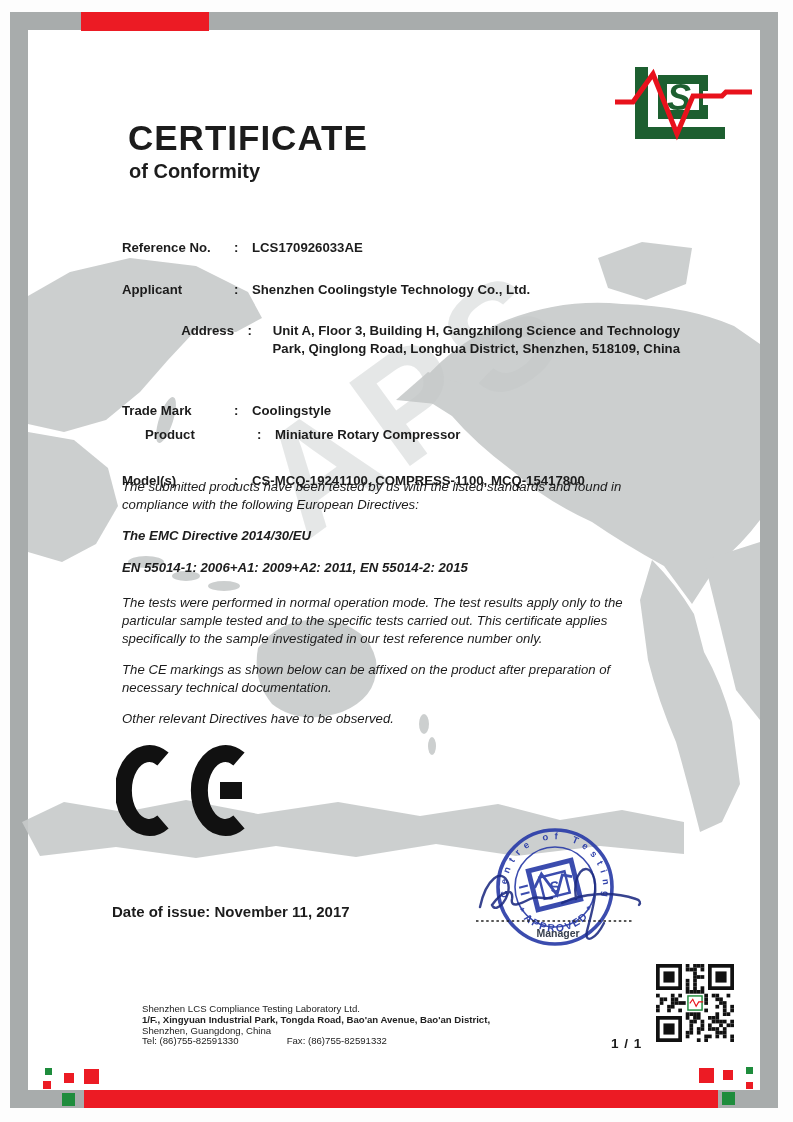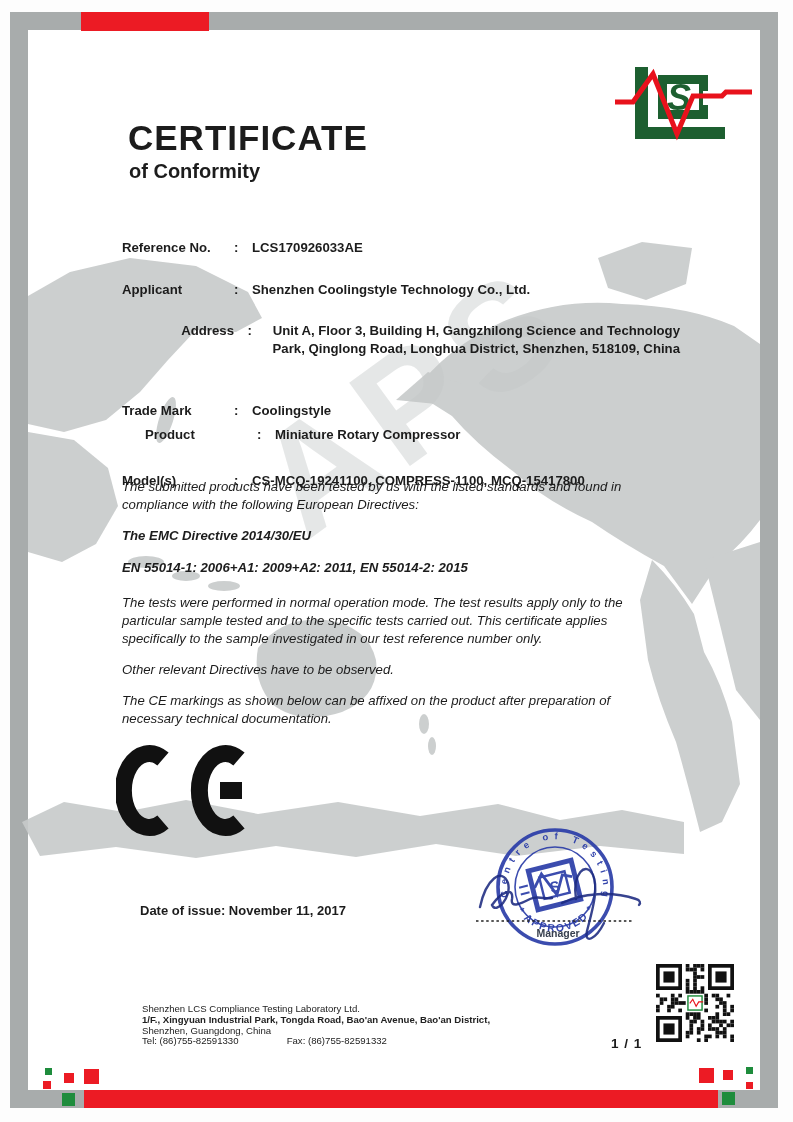--- a/index.html
+++ b/index.html
@@ -27,21 +27,21 @@
   .frow{position:absolute;z-index:3;left:122px;font-size:13.2px;font-weight:bold;line-height:18px;}
   .frow .lab{display:inline-block;width:112px;vertical-align:top;}
   .frow .col{display:inline-block;width:18px;vertical-align:top;}
   .frow .val{display:inline-block;width:428px;vertical-align:top;}
   
   .body-text{left:122px;top:478px;width:545px;font-size:13.2px;line-height:18px;}
   .body-text p{margin:0 0 13px 0;font-style:italic;}
   .body-text p.b{font-weight:bold;}
   
   .ce{left:116px;top:743px;width:136px;height:95px;}
-  .dateline{left:140px;top:903px;font-size:13px;font-weight:bold;text-align:center;}
+  .dateline{left:112px;top:903px;font-size:15px;font-weight:bold;text-align:center;}
   
   .stamp{left:450px;top:815px;width:220px;height:150px;}
   
   .footer{left:142px;top:1004px;font-size:9.6px;line-height:10.8px;color:#222;}
   .footer .bold{font-weight:bold;}
   .footer .c1{display:inline-block;width:142px;}
   .qr{left:656px;top:964px;width:78px;height:78px;}
   .pageno{left:611px;top:1036px;font-size:13.5px;font-weight:bold;letter-spacing:1px;}
   svg text{font-family:"Liberation Sans",sans-serif;}
 </style>
@@ -117,22 +117,22 @@
   </div>
   <div class="frow" style="top:472px;">
     <span class="lab">Model(s)</span><span class="col">:</span><span class="val">CS-MCQ-19241100, COMPRESS-1100, MCQ-15417800</span>
   </div>
 
   <div class="content body-text">
     <p>The submitted products have been tested by us with the listed standards and found in compliance with the following European Directives:</p>
     <p class="b" style="margin-bottom:14px;">The EMC Directive 2014/30/EU</p>
     <p class="b" style="margin-bottom:17px;">EN 55014-1: 2006+A1: 2009+A2: 2011, EN 55014-2: 2015</p>
     <p>The tests were performed in normal operation mode. The test results apply only to the particular sample tested and to the specific tests carried out. This certificate applies specifically to the sample investigated in our test reference number only.</p>
+    <p>The CE markings as shown below can be affixed on the product after preparation of necessary technical documentation.</p>
     <p>Other relevant Directives have to be observed.</p>
-    <p>The CE markings as shown below can be affixed on the product after preparation of necessary technical documentation.</p>
   </div>
 
   <svg class="content ce" style="position:absolute;" viewBox="0 0 136 95" aria-label="CE">
     <g fill="none" stroke="#111" stroke-width="17">
       <path d="M 47 16 A 26 37 0 1 0 47 79"></path>
       <path d="M 123 16 A 26 37 0 1 0 123 79"></path>
       <path d="M 104 47.5 L 126 47.5"></path>
     </g>
   </svg>
 

